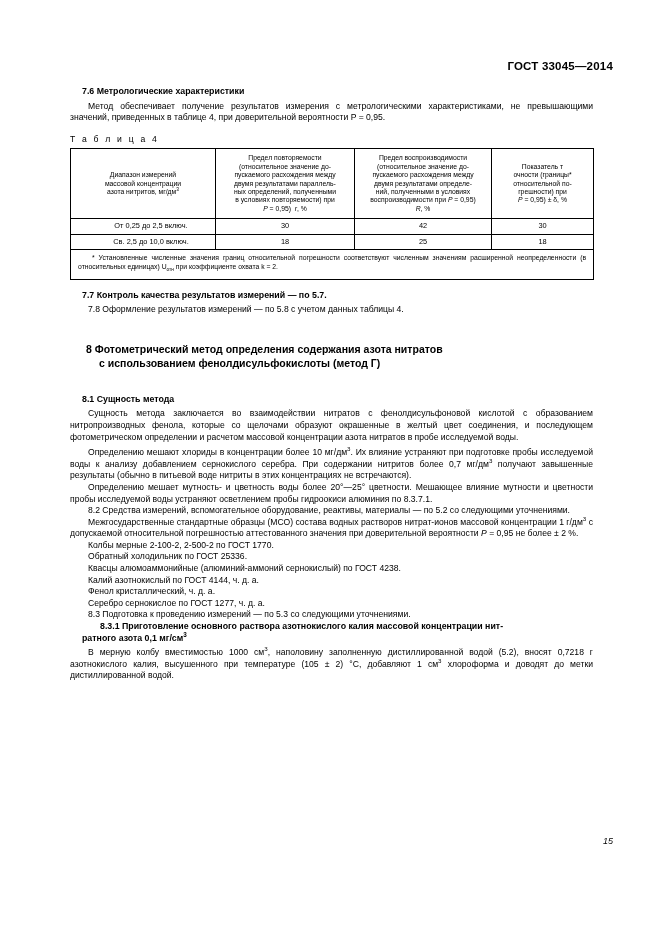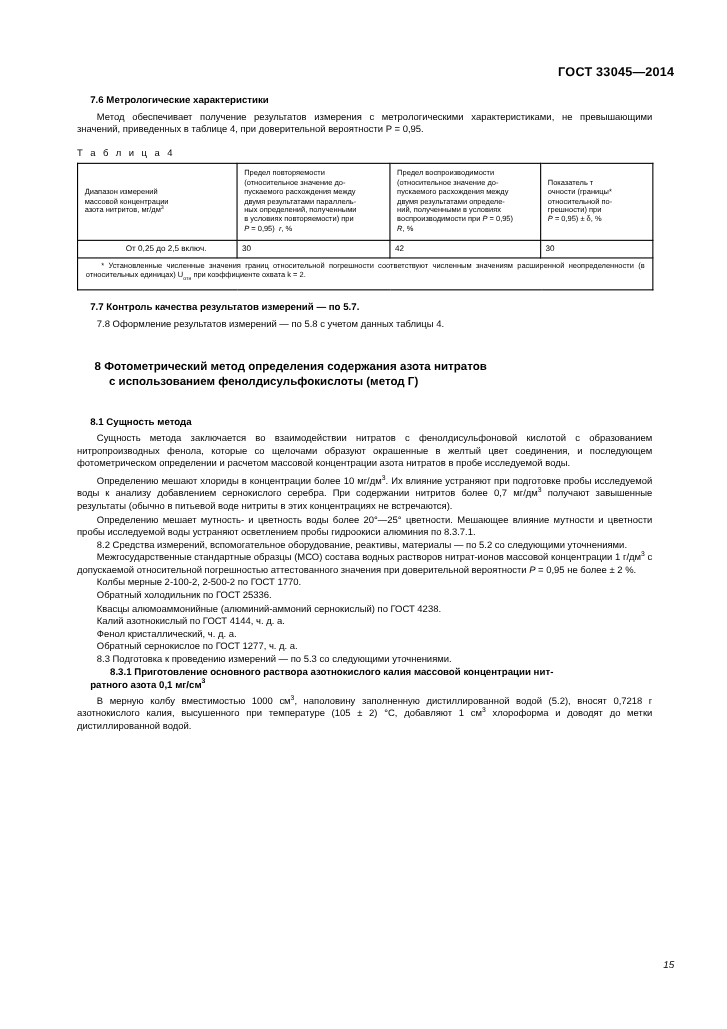--- a/index.html
+++ b/index.html
@@ -59,20 +59,21 @@
   table.main {
     border-collapse: collapse;
     width: 523px;
     table-layout: fixed;
   }
   table.main td {
     border: 0.8px solid #000;
     padding: 3px 4px;
     font-size: 6.8px;
     line-height: 8.4px;
+    text-align: center;
     vertical-align: middle;
   }
   table.main td.head {
     padding: 5px 6px;
   }
   table.main td.rowlabel {
     text-align: center;
     padding-left: 20px;
     font-size: 7.4px;
   }
@@ -90,21 +91,21 @@
     font-weight: bold;
     font-size: 10.5px;
     line-height: 14px;
     margin: 16px;
   }
   .sec-title .l2 { display: block; padding-left: 13px; }
   sup { font-size: 0.72em; vertical-align: super; line-height: 0; }
   .pageno {
     position: absolute;
     right: 48px;
-    top: 872px;
+    top: 836px;
     font-size: 9px;
     font-style: italic;
   }
 </style>
 </head>
 <body>
 
 <div class="page">
 
   <div class="header">ГОСТ 33045—2014</div>
@@ -140,20 +141,26 @@
           Показатель т<br>очности (границы*<br>относительной по-<br>грешности) при<br><i>P</i> = 0,95) ± δ, %
         </td>
       </tr>
       <tr>
         <td class="rowlabel">От 0,25 до 2,5 включ.</td>
         <td class="val">30</td>
         <td class="val">42</td>
         <td class="val">30</td>
       </tr>
       <tr>
+        <td class="rowlabel">Св. 2,5 до 10,0 включ.</td>
+        <td class="val">18</td>
+        <td class="val">25</td>
+        <td class="val">18</td>
+      </tr>
+      <tr>
         <td class="note" colspan="4">
           <span class="note-ind">* Установленные численные значения границ относительной погрешности соответствуют численным значениям расширенной неопределенности (в относительных единицах) U<sub style="font-size:0.7em">отн</sub> при коэффициенте охвата k = 2.</span>
         </td>
       </tr>
     </tbody>
       </table>
 
     <div class="spacer10"></div>
 
     <div class="h-bold">7.7 Контроль качества результатов измерений — по 5.7.</div>
@@ -175,21 +182,21 @@
 
     <p>Определению мешают хлориды в концентрации более 10 мг/дм<sup>3</sup>. Их влияние устраняют при подготовке пробы исследуемой воды к анализу добавлением сернокислого серебра. При содержании нитритов более 0,7 мг/дм<sup>3</sup> получают завышенные результаты (обычно в питьевой воде нитриты в этих концентрациях не встречаются).</p>
     <p><span>Определению мешает мутность- и цветность воды более 20°—25° цветности. Мешающее влияние мутности и цветности пробы исследуемой воды устраняют осветлением пробы гидроокиси алюминия по 8.3.7.1.</span></p>
     <p><span>8.2 Средства измерений, вспомогательное оборудование, реактивы, материалы — по 5.2 со следующими уточнениями.</span></p>
     <p>Межгосударственные стандартные образцы (МСО) состава водных растворов нитрат-ионов массовой концентрации 1 г/дм<sup>3</sup> с допускаемой относительной погрешностью аттестованного значения при доверительной вероятности <i>P</i> = 0,95 не более ± 2 %.</p>
     <p>Колбы мерные 2-100-2, 2-500-2 по ГОСТ 1770.</p>
     <p>Обратный холодильник по ГОСТ 25336.</p>
     <p>Квасцы алюмоаммонийные (алюминий-аммоний сернокислый) по ГОСТ 4238.</p>
     <p>Калий азотнокислый по ГОСТ 4144, ч. д. а.</p>
     <p>Фенол кристаллический, ч. д. а.</p>
-    <p>Обратный сернокислое по ГОСТ 1277, ч. д. а.</p>
+    <p>Серебро сернокислое по ГОСТ 1277, ч. д. а.</p>
     <p>8.3 Подготовка к проведению измерений — по 5.3 со следующими уточнениями.</p>
     <div class="h-bold" style="text-indent:18px">
         <span style="display:block;text-indent:18px">8.3.1 Приготовление основного раствора азотнокислого калия массовой концентрации нит-</span>
         <span style="display:block;text-indent:0">ратного азота 0,1 мг/см<sup>3</sup></span>
       </div>
     <p>В мерную колбу вместимостью 1000 см<sup>3</sup>, наполовину заполненную дистиллированной водой (5.2), вносят 0,7218 г азотнокислого калия, высушенного при температуре (105 ± 2) °С, добавляют 1 см<sup>3</sup> хлороформа и доводят до метки дистиллированной водой.</p>
 
   </div>
 
   <div class="pageno">15</div>

